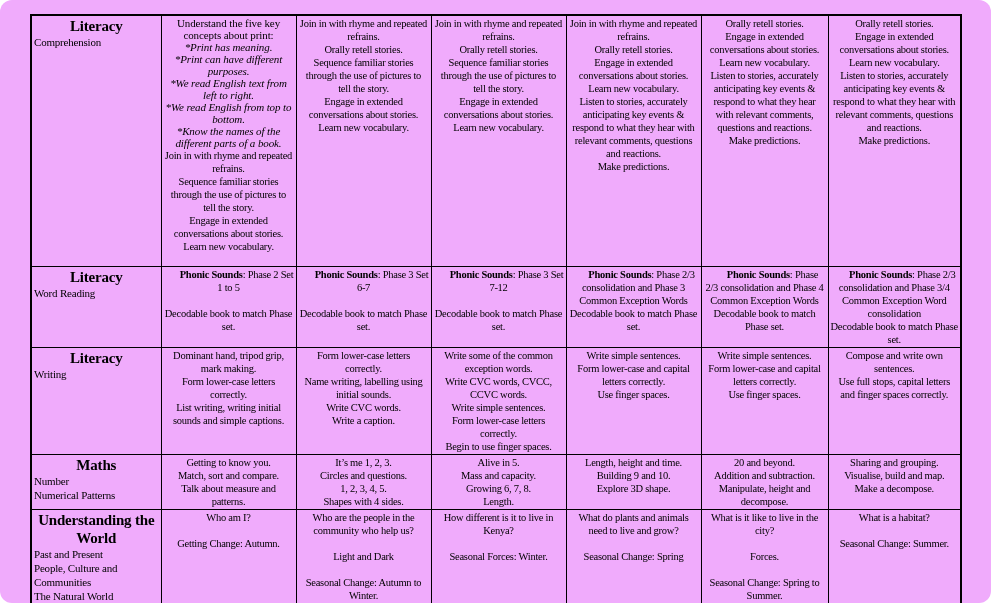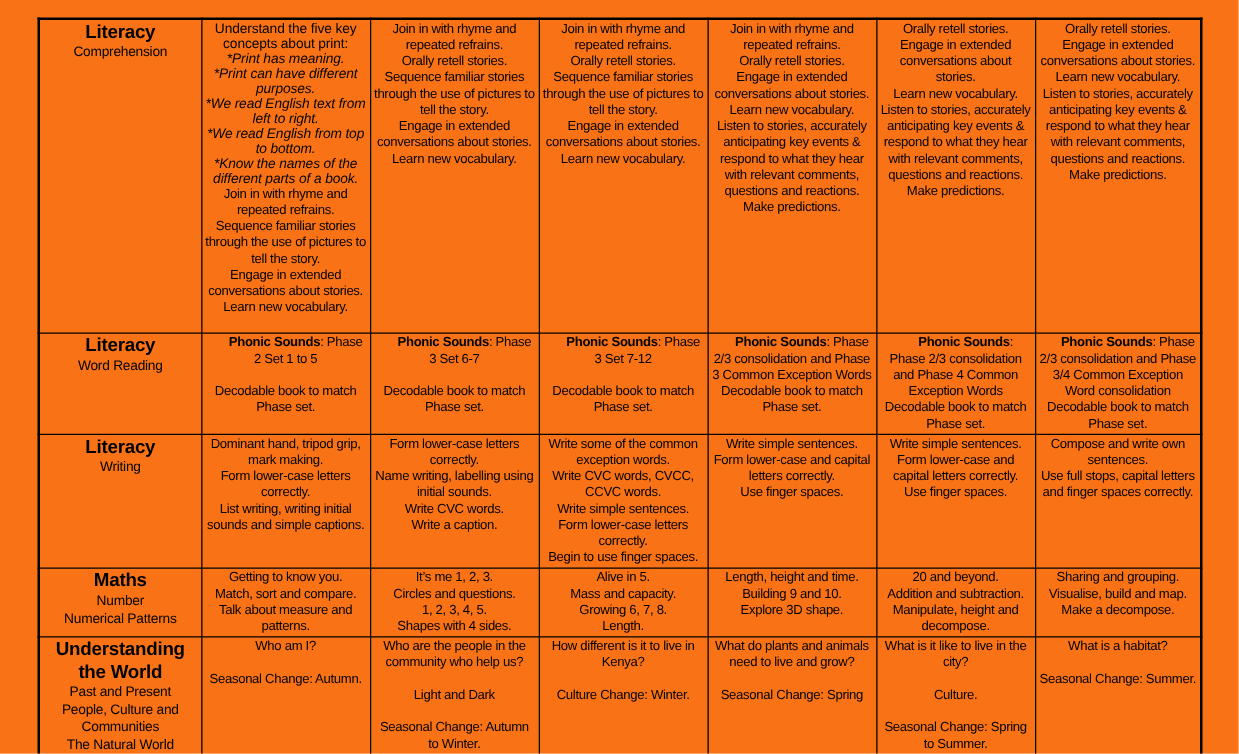--- a/index.html
+++ b/index.html
@@ -1,19 +1,20 @@
 <!DOCTYPE html>
 <html><head>
 <meta charset="utf-8">
 <style>
   html,body{margin:0;padding:0;background:#ffffff;}
   .page{
     position:relative;width:991px;height:603px;overflow:hidden;
-    background:#f97316;color:#000000;
-    font-family:Liberation Sans, sans-serif;
+    background:#f0abfc;color:#000000;
+    font-family:Liberation Serif, serif;
+    border-radius:12px;
   }
   table.curriculum{
     position:absolute;left:30px;top:14px;width:930px;
     border-collapse:collapse;table-layout:fixed;
     border:2px solid #000000;
   }
   table.curriculum td{
     border:1px solid #000000;
     vertical-align:top;
     padding:1px 2px;
@@ -24,21 +25,21 @@
   tbody tr:nth-child(2){height:80px;}
   tbody tr:nth-child(3){height:103px;}
   tbody tr:nth-child(4){height:54px;}
   tbody tr:nth-child(5){height:91px;padding-left:44px;}
   td.hcell{padding:1px 3px;}
   .htitle{
     text-align:center;font-weight:bold;font-size:15px;line-height:18px;
     letter-spacing:-0.2px;
   }
   .hsub{
-    text-align:center;font-size:11px;line-height:14px;letter-spacing:-0.2px;
+    text-align:left;font-size:11px;line-height:14px;letter-spacing:-0.2px;
   }
   .ln{
     font-size:10.5px;line-height:13px;letter-spacing:-0.25px;
   }
   .ln b{font-weight:bold;padding-left:16px;}
   .sm{font-size:11px;line-height:12px;letter-spacing:-0.1px;}
   .it{font-size:11px;line-height:12px;letter-spacing:-0.1px;font-style:italic;}
   .gap{height:13px;}
 </style>
 </head>
@@ -223,43 +224,43 @@
         <tr>
           <td class="hcell">
             <div class="htitle">Understanding the World</div>
             <div class="hsub">Past and Present</div>
             <div class="hsub">People, Culture and Communities</div>
             <div class="hsub">The Natural World</div>
           </td>
           <td>
             <div class="ln">Who am I?</div>
             <div class="gap"></div>
-            <div class="ln">Seasonal Change: Autumn.</div>
+            <div class="ln">Getting Change: Autumn.</div>
           </td>
           <td>
             <div class="ln">Who are the people in the community who help us?</div>
             <div class="gap"></div>
             <div class="ln">Light and Dark</div>
             <div class="gap"></div>
             <div class="ln">Seasonal Change: Autumn to Winter.</div>
           </td>
           <td>
             <div class="ln">How different is it to live in Kenya?</div>
             <div class="gap"></div>
-            <div class="ln">Culture Change: Winter.</div>
+            <div class="ln">Seasonal Forces: Winter.</div>
           </td>
           <td>
             <div class="ln">What do plants and animals need to live and grow?</div>
             <div class="gap"></div>
             <div class="ln">Seasonal Change: Spring</div>
           </td>
           <td>
             <div class="ln">What is it like to live in the city?</div>
             <div class="gap"></div>
-            <div class="ln">Culture.</div>
+            <div class="ln">Forces.</div>
             <div class="gap"></div>
             <div class="ln">Seasonal Change: Spring to Summer.</div>
           </td>
           <td>
             <div class="ln">What is a habitat?</div>
             <div class="gap"></div>
             <div class="ln">Seasonal Change: Summer.</div>
           </td>
         </tr>
       </tbody>

